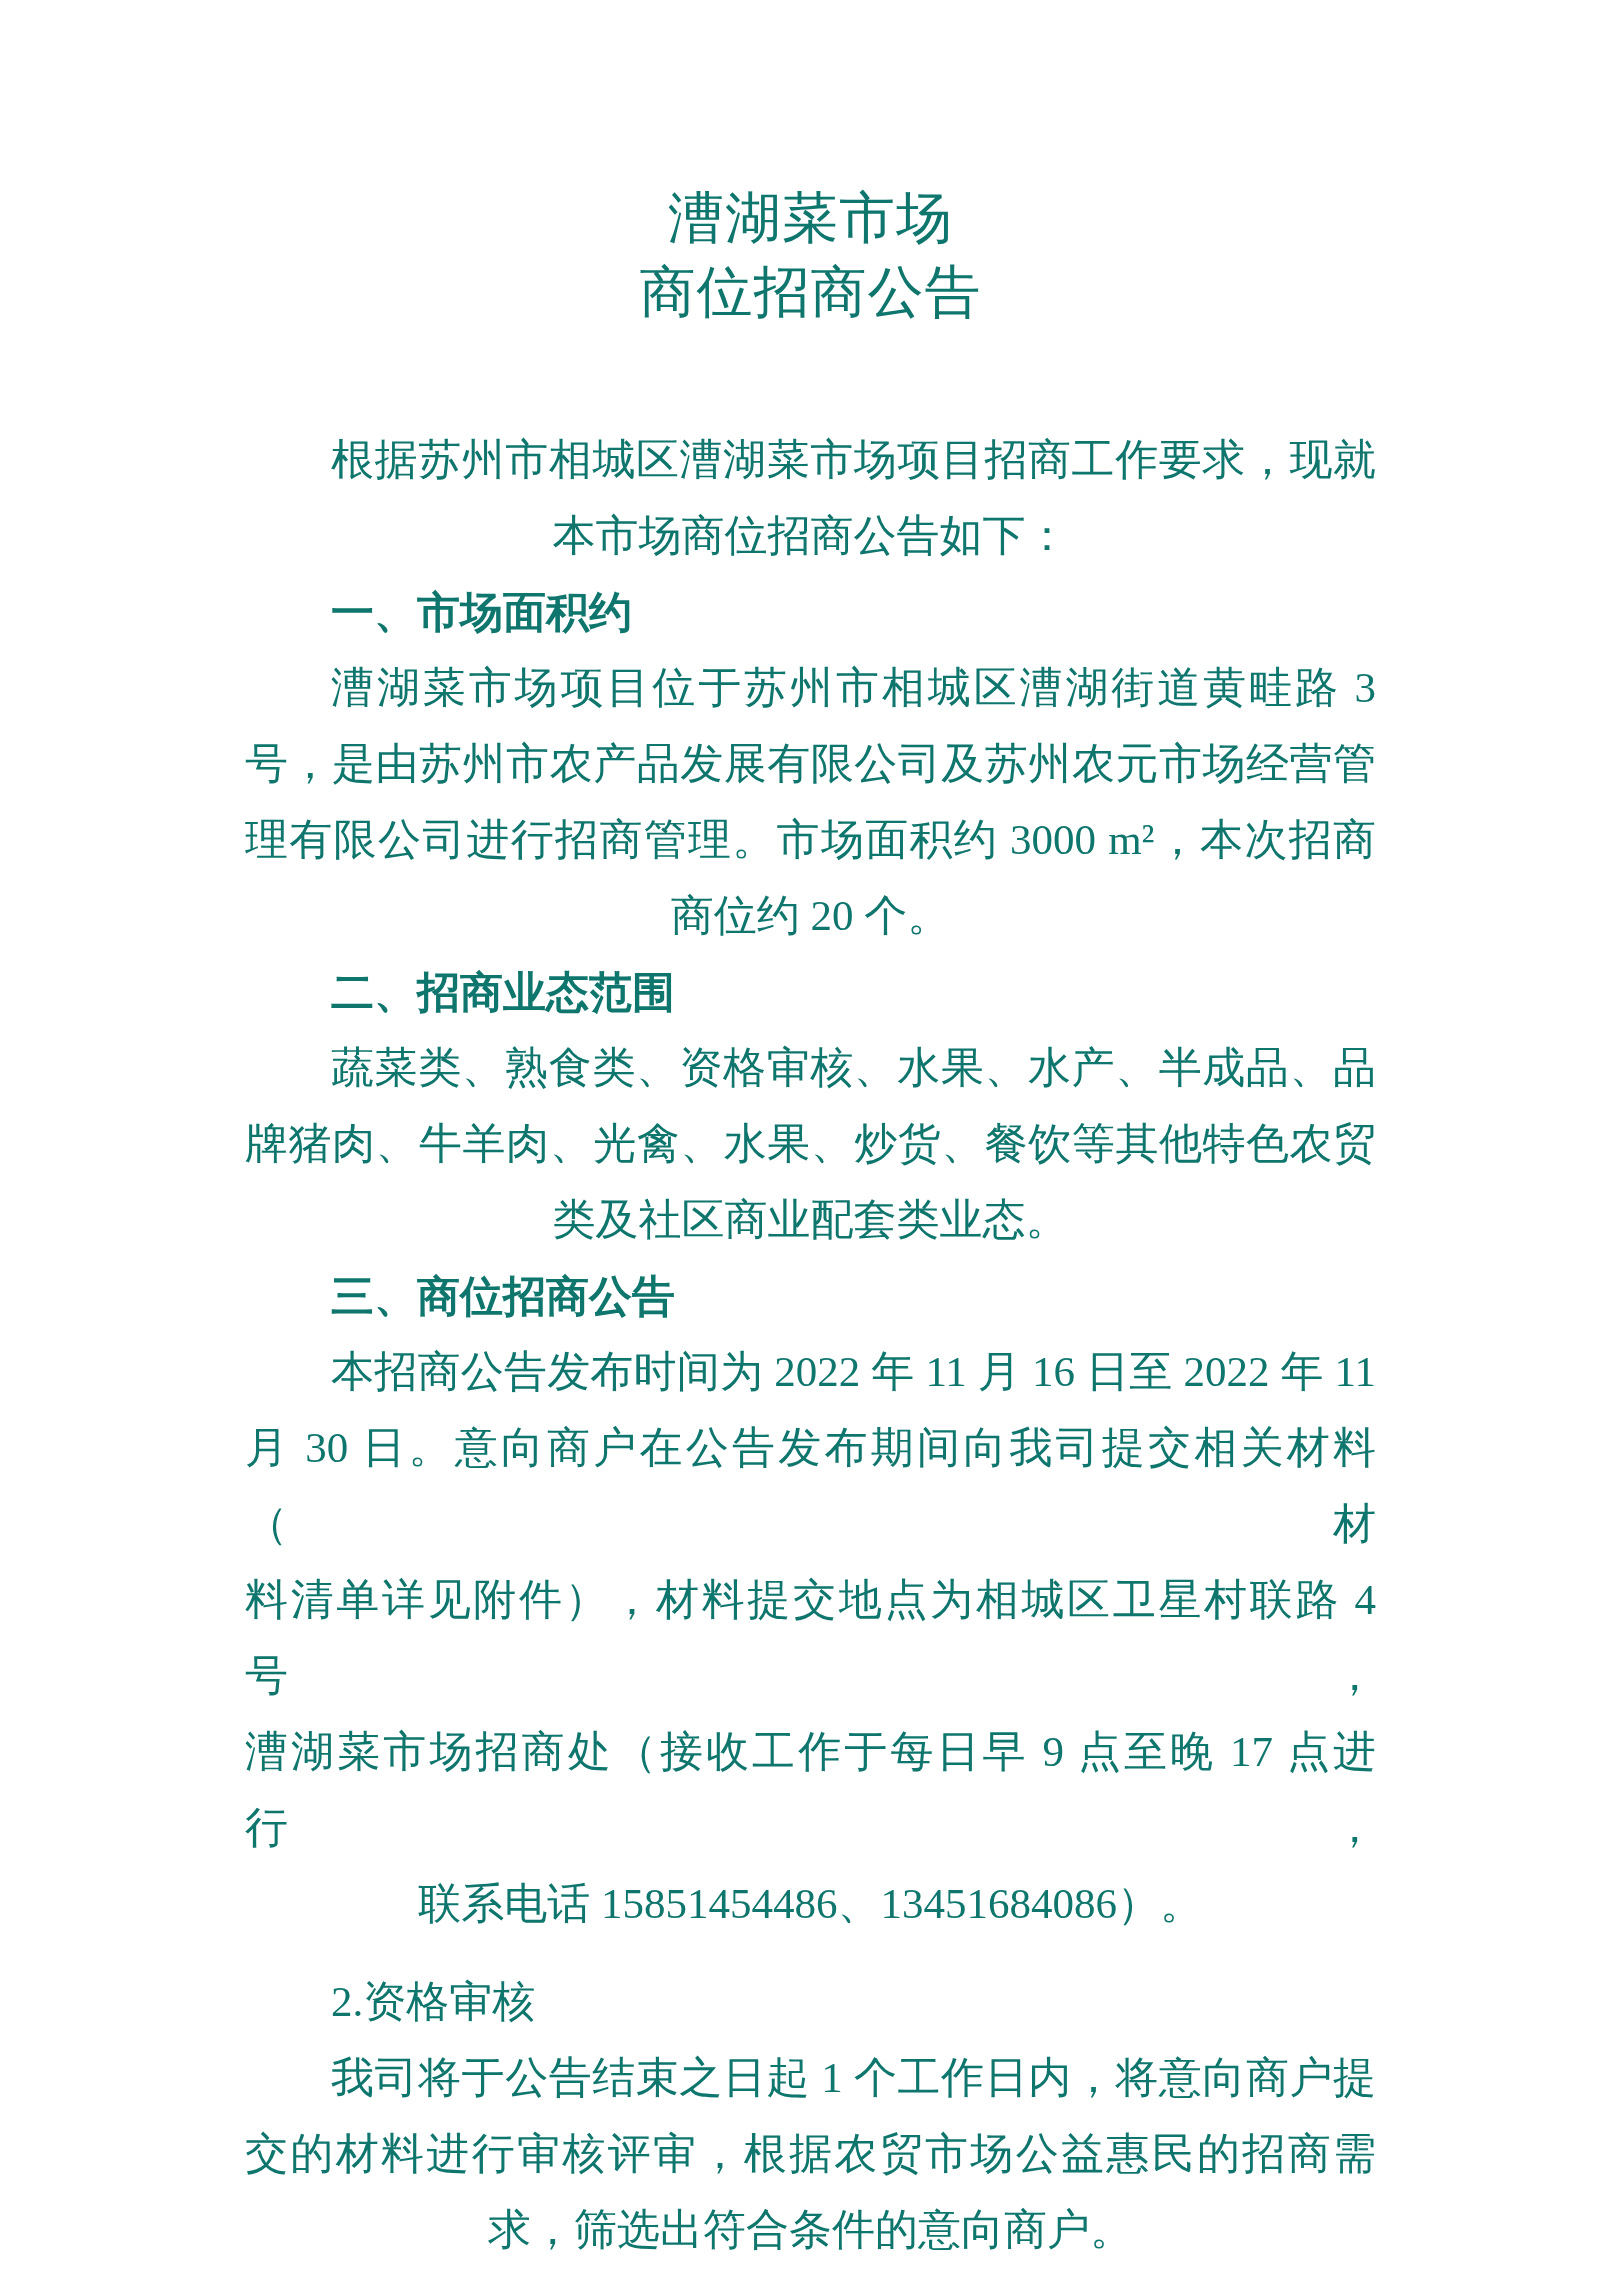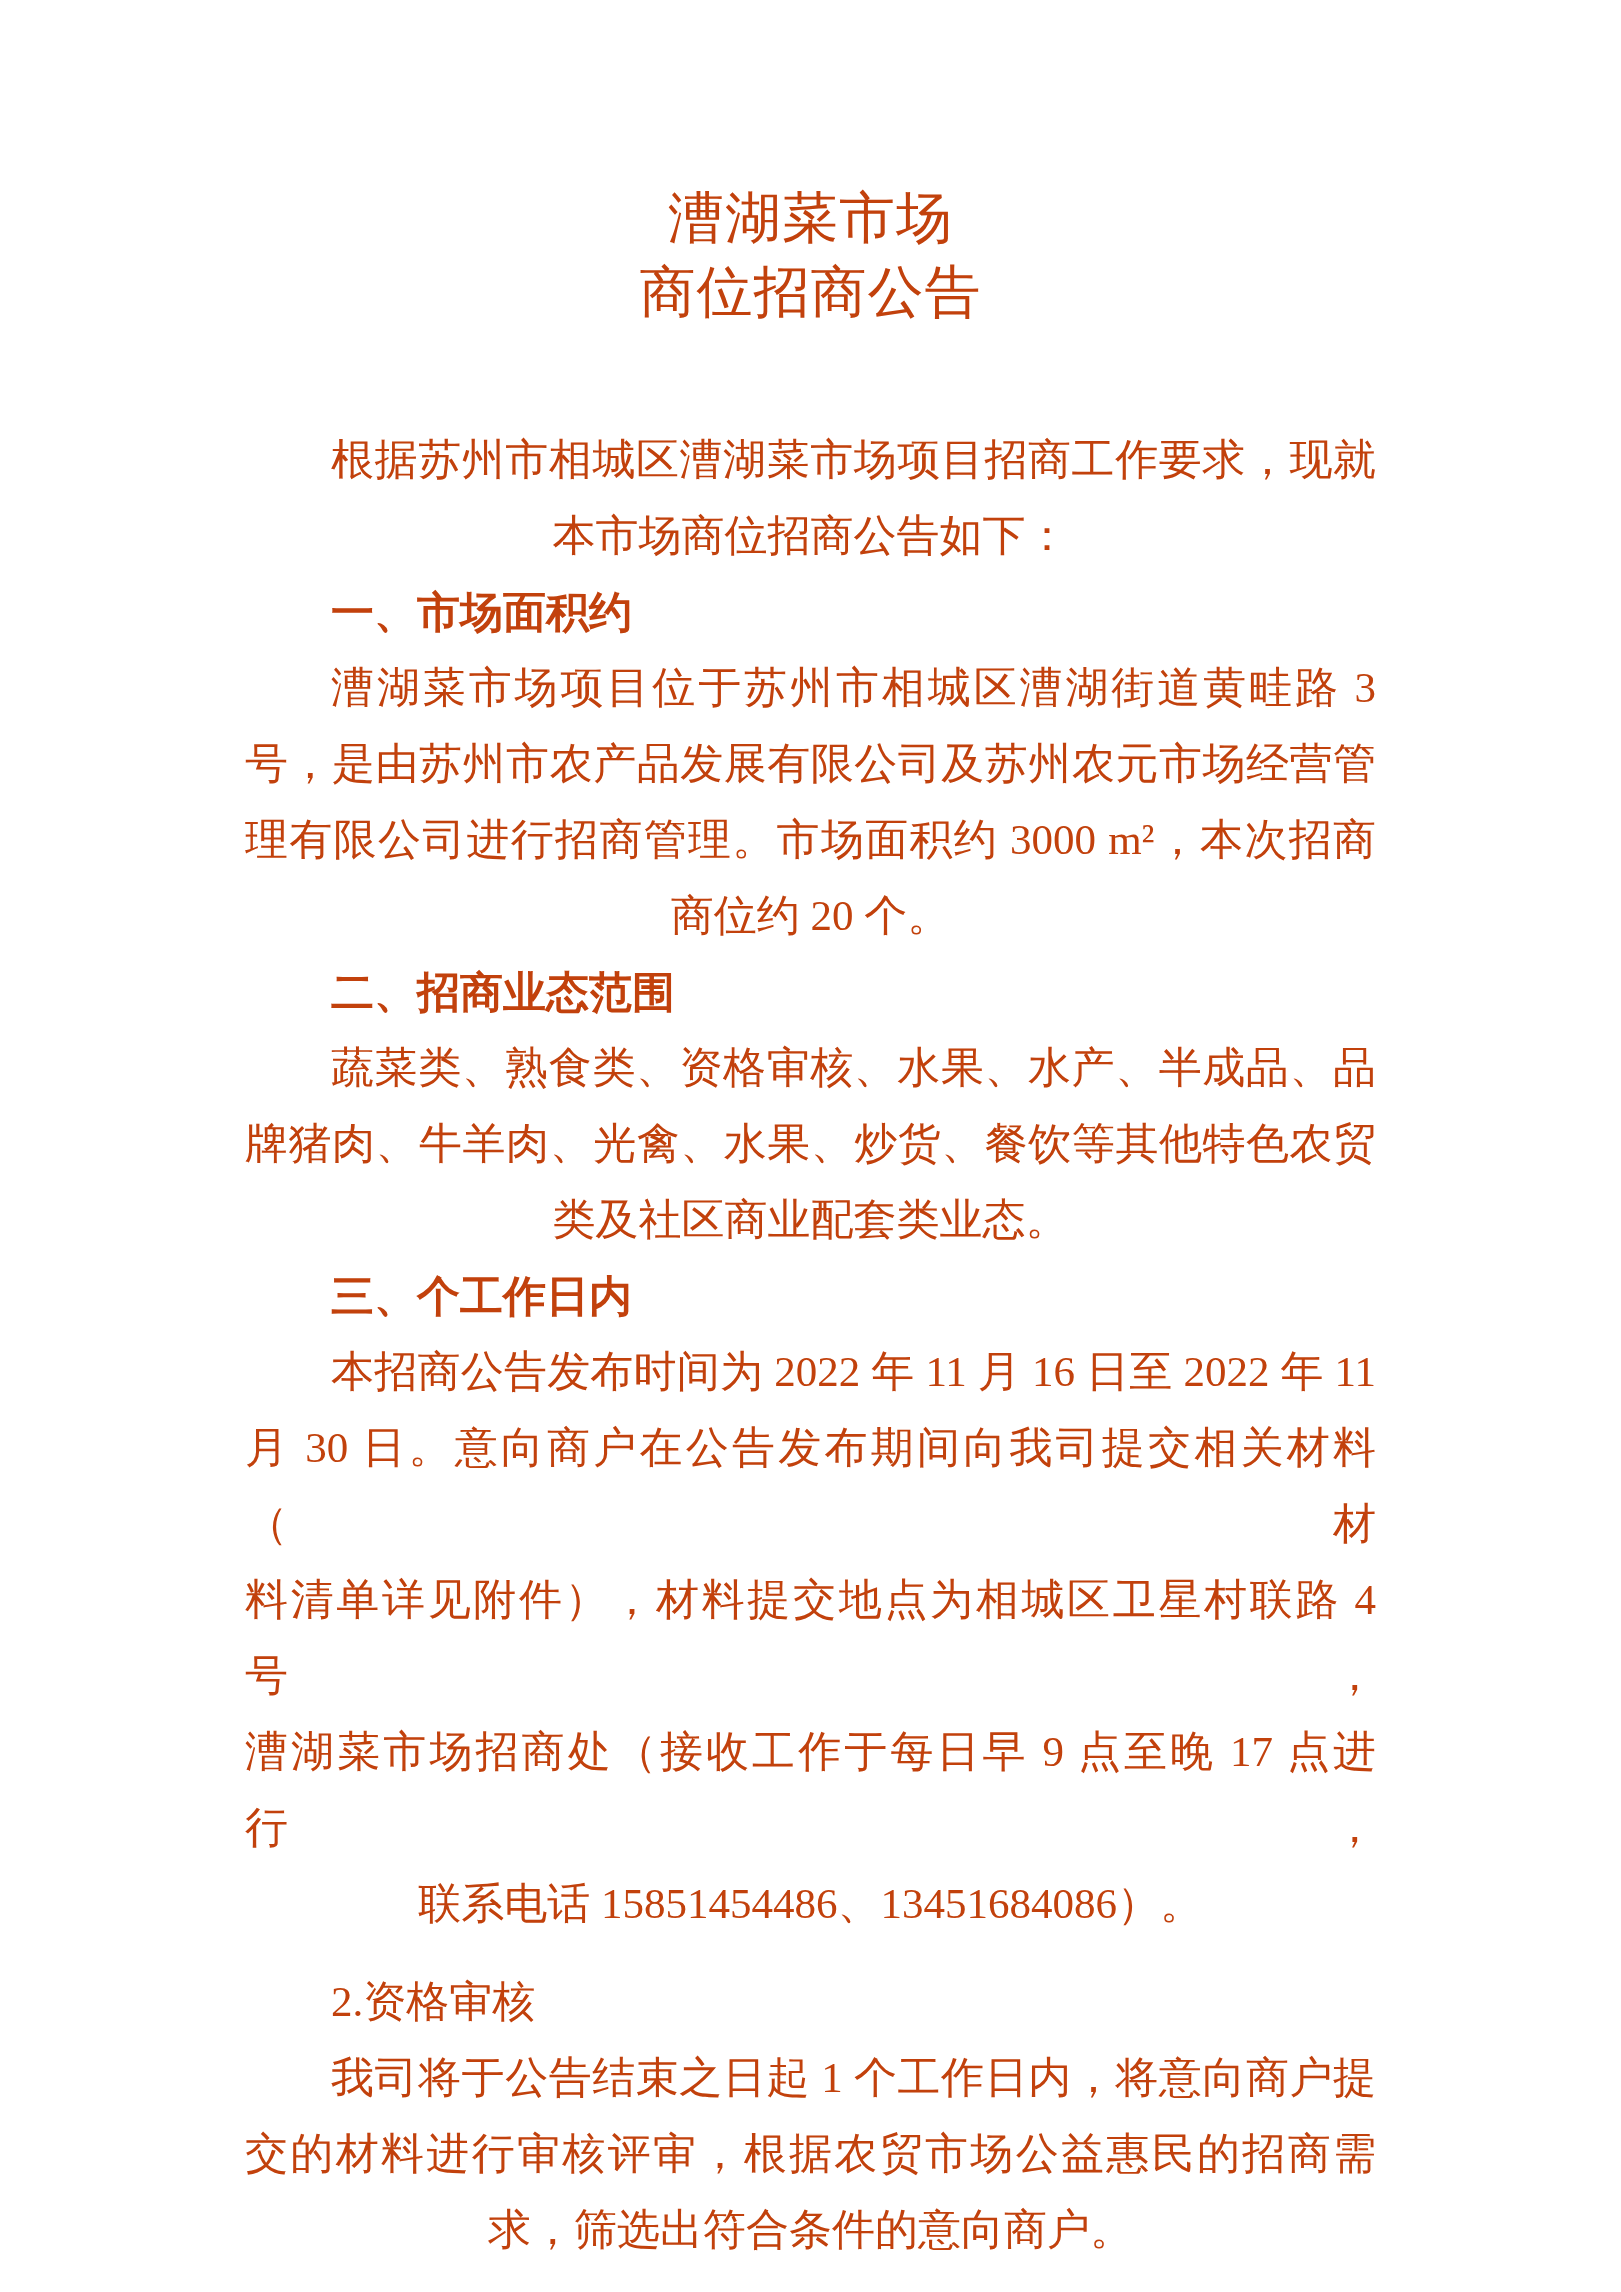--- a/index.html
+++ b/index.html
@@ -7,21 +7,21 @@
     padding: 0;
     background: #ffffff;
   }
   .page {
     position: relative;
     width: 1621px;
     height: 2293px;
     background: #ffffff;
     box-sizing: border-box;
     padding: 181px 245px 0 245px;
-    color: #c2410c;
+    color: #0f766e;
     font-family: "Liberation Serif", serif;
     overflow: hidden;
   }
   .title-block {
     margin-bottom: 93px;
   }
   .title-line {
     text-align: center;
     font-size: 56px;
     line-height: 74px;
@@ -71,21 +71,21 @@
       <div class="line plain">本市场商位招商公告如下：</div>
       <div class="line heading">一、市场面积约</div>
       <div class="line fill indent">漕湖菜市场项目位于苏州市相城区漕湖街道黄畦路 3</div>
       <div class="line fill">号，是由苏州市农产品发展有限公司及苏州农元市场经营管</div>
       <div class="line fill">理有限公司进行招商管理。市场面积约 3000 m²，本次招商</div>
       <div class="line plain">商位约 20 个。</div>
       <div class="line heading">二、招商业态范围</div>
       <div class="line fill indent">蔬菜类、熟食类、资格审核、水果、水产、半成品、品</div>
       <div class="line fill">牌猪肉、牛羊肉、光禽、水果、炒货、餐饮等其他特色农贸</div>
       <div class="line plain">类及社区商业配套类业态。</div>
-      <div class="line heading">三、个工作日内</div>
+      <div class="line heading">三、商位招商公告</div>
       <div class="line fill indent">本招商公告发布时间为 2022 年 11 月 16 日至 2022 年 11</div>
       <div class="line fill">月 30 日。意向商户在公告发布期间向我司提交相关材料（材</div>
       <div class="line fill">料清单详见附件），材料提交地点为相城区卫星村联路 4 号，</div>
       <div class="line fill">漕湖菜市场招商处（接收工作于每日早 9 点至晚 17 点进行，</div>
       <div class="line plain">联系电话 15851454486、13451684086）。</div>
       <div class="line sub gap">2.资格审核</div>
       <div class="line fill indent">我司将于公告结束之日起 1 个工作日内，将意向商户提</div>
       <div class="line fill">交的材料进行审核评审，根据农贸市场公益惠民的招商需</div>
       <div class="line plain">求，筛选出符合条件的意向商户。</div>
     </main>

